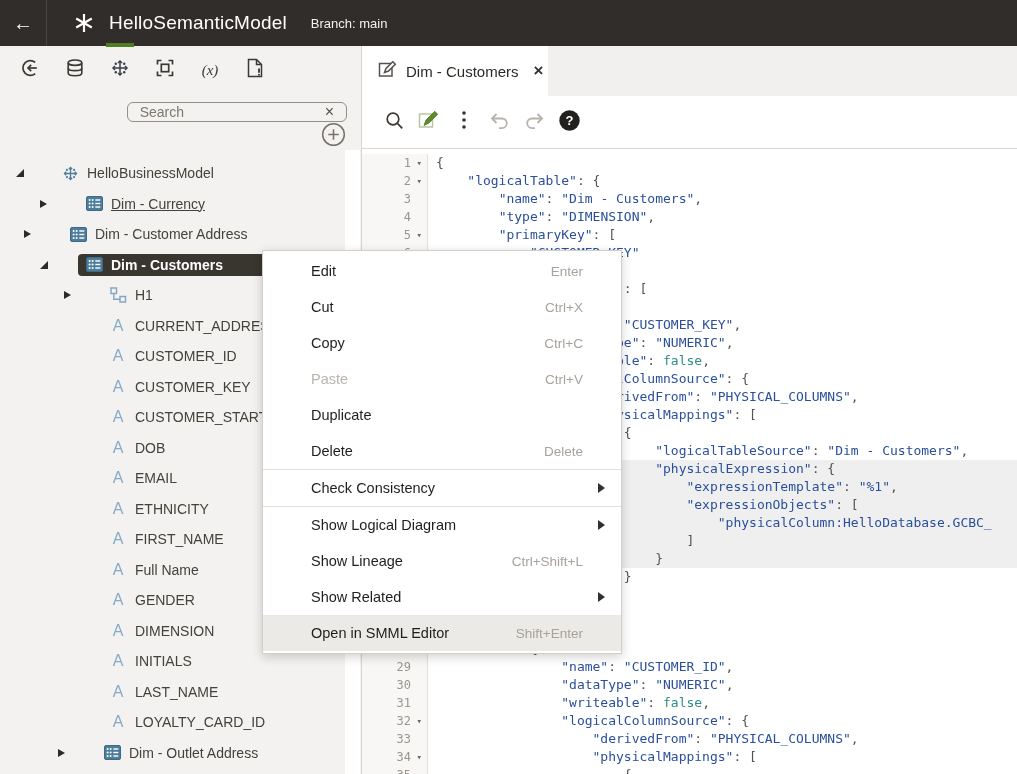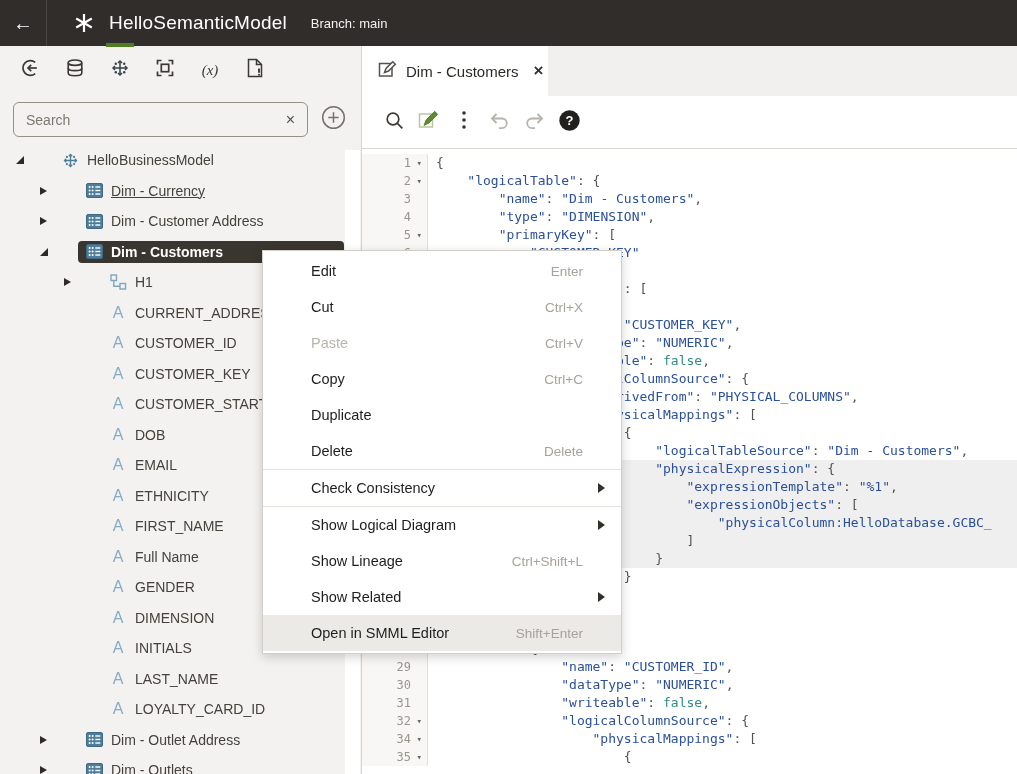--- a/index.html
+++ b/index.html
@@ -18,21 +18,21 @@
   .branch { margin-left:24px; font-size:13px; color:#f3f2f0; }
   
   .main { display:flex; height:728px; }
   .sidebar { width:361px; background:#f3f2f0; position:relative; flex:none; }
   .scroll-track { position:absolute; right:1px; top:104px; bottom:0; width:15px; background:#fff; }
   .side-toolbar { height:48px; display:flex; align-items:center; padding-left:13px; position:relative; }
   .tool-btn { width:34px; height:34px; margin-right:11px; display:flex; align-items:center;
     justify-content:center; cursor:pointer; position:relative; }
   .tool-btn .act-bar { position:absolute; top:-10px; left:3px; width:28px; height:4px; background:#4f7d23; }
   .vars-glyph { font-style:italic; font-size:15px; color:#3c3935; font-family:"Liberation Serif",serif; }
-  .search-row { display:flex; align-items:center; margin:8px 14px 0 13px; }
+  .search-row { display:flex; align-items:flex-end; margin:8px 14px 0 13px;flex-direction:column; }
   .search-box { flex:1; height:35px; border:1px solid #948f87; border-radius:6px; display:flex;
     align-items:center; padding:0 10px; background:transparent; }
   .search-box input { flex:1; border:none; outline:none; background:transparent; font-size:14px;
     color:#45423c; font-family:"Liberation Sans",sans-serif; }
   .search-box input::placeholder { color:#7d786f; }
   .clear-x { font-size:16px; color:#55524d; cursor:pointer; padding:0 2px; }
   .add-btn { margin-left:11px; width:28px; height:28px; display:flex; align-items:center;
     justify-content:center; cursor:pointer; }
   
   .tree { margin-top:8px; font-size:14px; }
@@ -193,21 +193,21 @@
                 <circle cx="6.6" cy="7.5" r="1" fill="#fff"></circle>
                 <circle cx="6.6" cy="11" r="1" fill="#fff"></circle>
                 <rect x="9.3" y="3.3" width="5" height="1.4" fill="#fff"></rect>
                 <rect x="9.3" y="6.8" width="5" height="1.4" fill="#fff"></rect>
                 <rect x="9.3" y="10.3" width="5" height="1.4" fill="#fff"></rect>
               </svg>
             </span>
             <span class="t-label">Dim - Currency</span>
           </span>
         </div>
-        <div class="trow" style="padding-left: 40px;">
+        <div class="trow" style="padding-left: 24px;">
           <span class="tri">
             <span class="tri-col"></span>
           </span>
           <span class="row-inner">
             <span class="t-icon">
               <svg width="17" height="15" viewBox="0 0 17 15">
                 <rect x="0.5" y="0.5" width="16" height="14" rx="1.5" fill="#4e7d9c" stroke="#3f6a87"></rect>
                 <circle cx="3.6" cy="4" r="1" fill="#fff"></circle>
                 <circle cx="3.6" cy="7.5" r="1" fill="#fff"></circle>
                 <circle cx="3.6" cy="11" r="1" fill="#fff"></circle>
@@ -378,21 +378,21 @@
         </div>
         <div class="trow" style="padding-left: 64px;">
           <span class="tri"></span>
           <span class="row-inner">
             <span class="t-icon">
               <span class="attr-glyph">A</span>
             </span>
             <span class="t-label">LOYALTY_CARD_ID</span>
           </span>
         </div>
-        <div class="trow" style="padding-left: 40px;">
+        <div class="trow" style="padding-left: 58px;">
           <span class="tri">
             <span class="tri-col"></span>
           </span>
           <span class="row-inner">
             <span class="t-icon">
               <svg width="17" height="15" viewBox="0 0 17 15">
                 <rect x="0.5" y="0.5" width="16" height="14" rx="1.5" fill="#4e7d9c" stroke="#3f6a87"></rect>
                 <circle cx="3.6" cy="4" r="1" fill="#fff"></circle>
                 <circle cx="3.6" cy="7.5" r="1" fill="#fff"></circle>
                 <circle cx="3.6" cy="11" r="1" fill="#fff"></circle>
@@ -705,20 +705,27 @@
         </div>
         <div class="cline">
           <span class="gut">
             <span class="gnum">32</span>
             <span class="gfold">▾</span>
           </span>
           <span class="ctext">                <span class="tk-s">"logicalColumnSource"</span>: {</span>
         </div>
         <div class="cline">
           <span class="gut">
+            <span class="gnum">33</span>
+            <span class="gfold"></span>
+          </span>
+          <span class="ctext">                    <span class="tk-s">"derivedFrom"</span>: <span class="tk-s">"PHYSICAL_COLUMNS"</span>,</span>
+        </div>
+        <div class="cline">
+          <span class="gut">
             <span class="gnum">34</span>
             <span class="gfold">▾</span>
           </span>
           <span class="ctext">                    <span class="tk-s">"physicalMappings"</span>: [</span>
         </div>
         <div class="cline">
           <span class="gut">
             <span class="gnum">35</span>
             <span class="gfold">▾</span>
           </span>
@@ -730,29 +737,29 @@
 
 <div class="cmenu">
     <div class="mitem">
       <span class="mlabel">Edit</span>
       <span class="mshortcut">Enter</span>
     </div>
     <div class="mitem">
       <span class="mlabel">Cut</span>
       <span class="mshortcut">Ctrl+X</span>
     </div>
+    <div class="mitem">
+      <span class="mlabel">Copy</span>
+      <span class="mshortcut">Ctrl+C</span>
+    </div>
     <div class="mitem disabled">
       <span class="mlabel">Paste</span>
       <span class="mshortcut">Ctrl+V</span>
     </div>
     <div class="mitem">
-      <span class="mlabel">Copy</span>
-      <span class="mshortcut">Ctrl+C</span>
-    </div>
-    <div class="mitem">
       <span class="mlabel">Duplicate</span>
     </div>
     <div class="mitem">
       <span class="mlabel">Delete</span>
       <span class="mshortcut">Delete</span>
     </div>
     <div class="msep"></div>
     <div class="mitem">
       <span class="mlabel">Check Consistency</span>
       <span class="marrow"></span>

